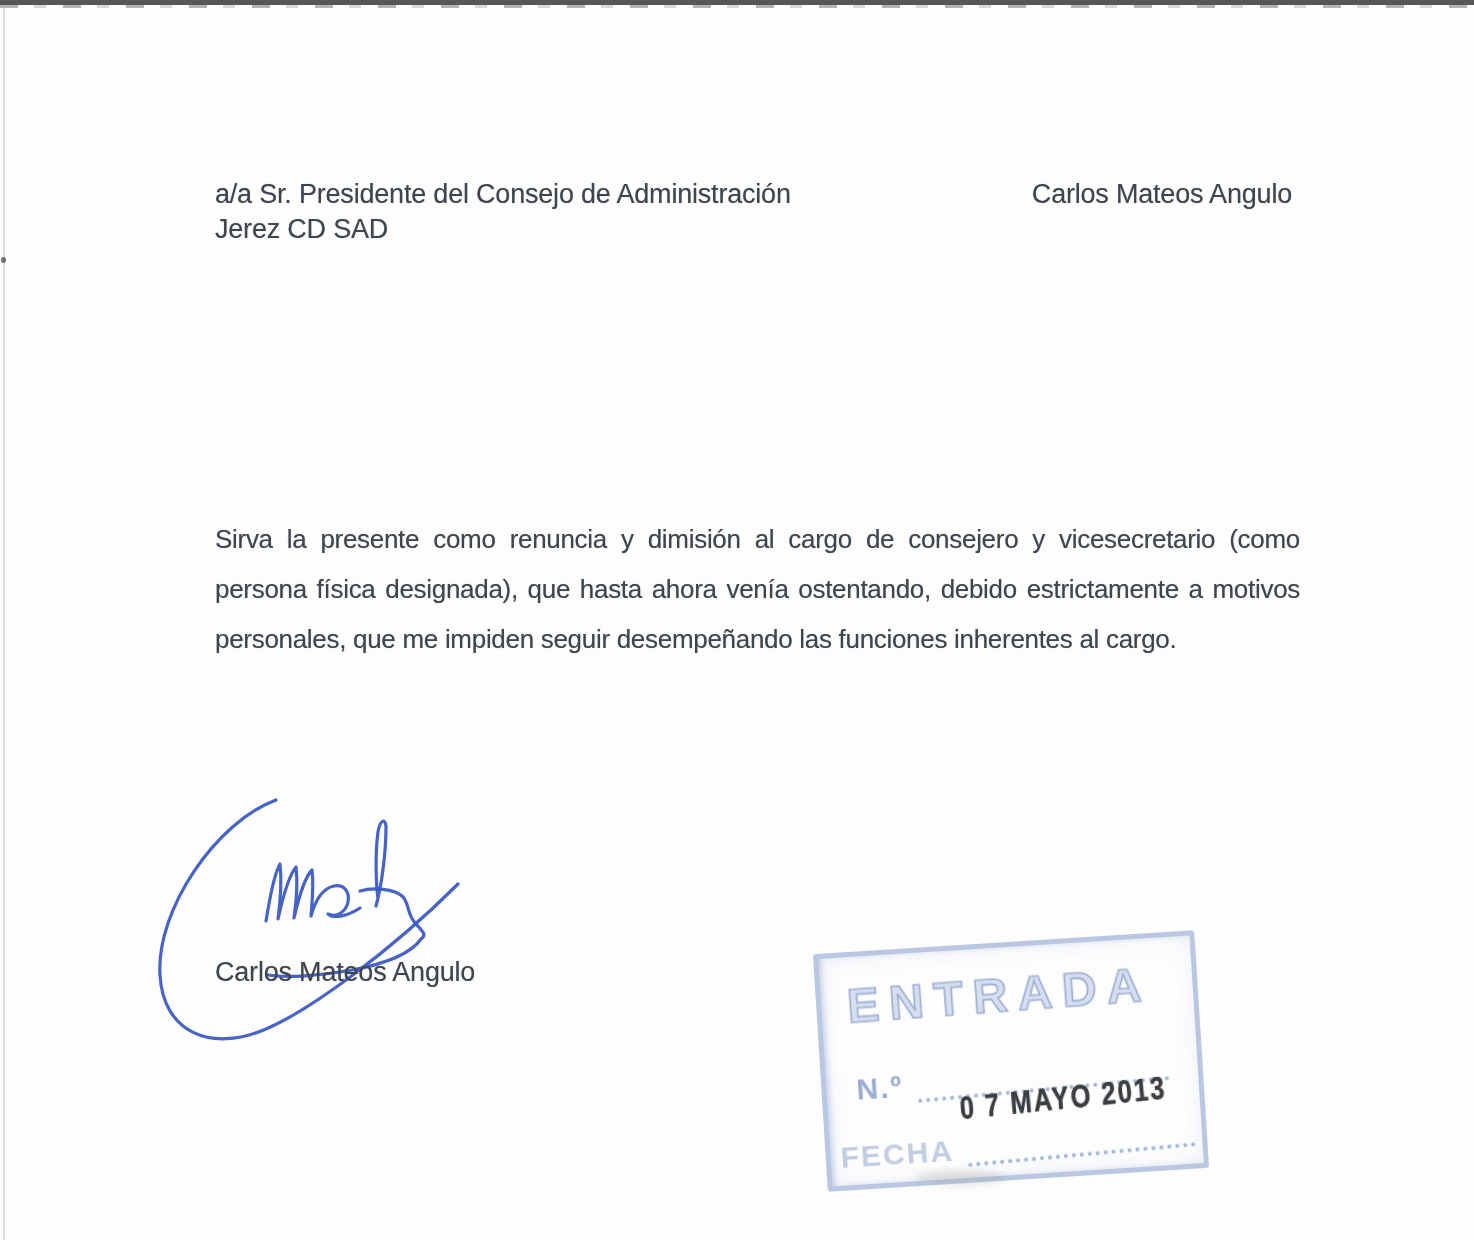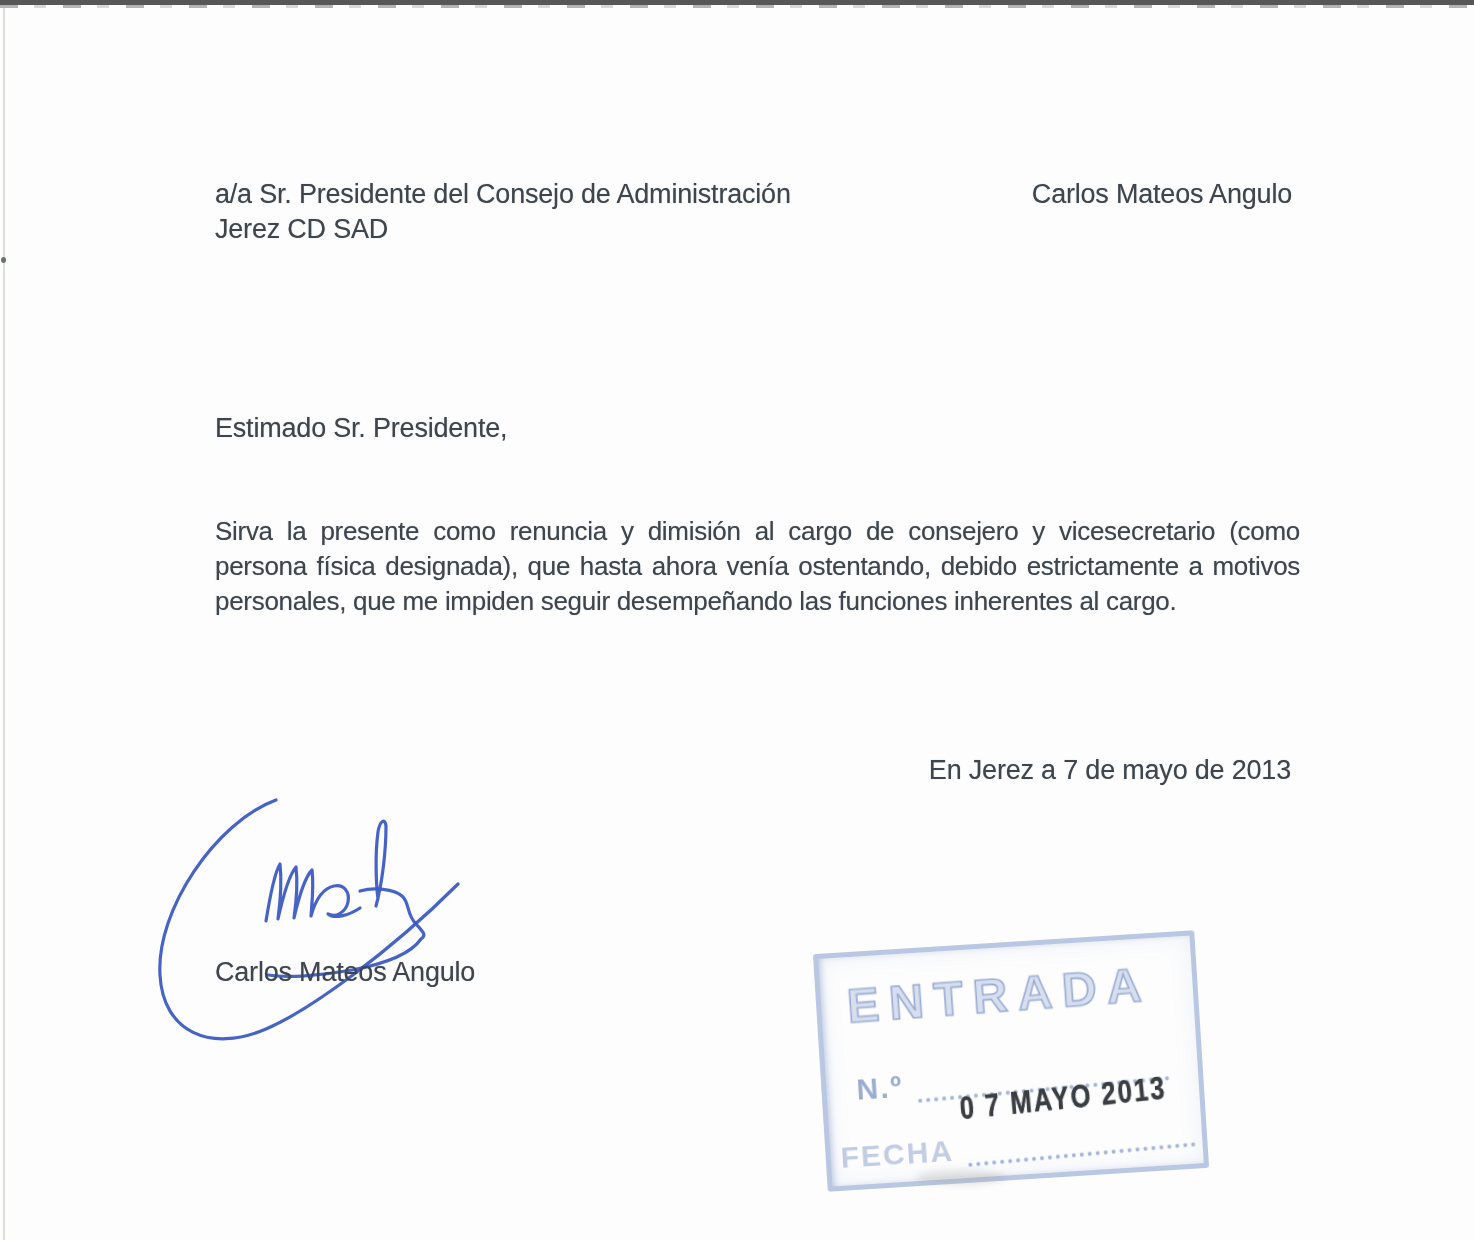--- a/index.html
+++ b/index.html
@@ -22,21 +22,21 @@
   .scan-edge-line { position:absolute; top:8px; left:3px; width:2px; height:1232px; background:#dbe0d8; }
   .scan-speck { position:absolute; left:1px; top:257px; width:5px; height:6px; background:#6d726d; border-radius:50%; }
   .smudge { position:absolute; left:916px; top:1170px; width:90px; height:15px; background:rgba(165,165,160,.28); border-radius:50%; filter:blur(3px); }
 
   
   .recipient   { left:215px; top:177px; }
   .sender-name { right:182px; top:177px; text-align:right; }
   .salutation  { left:215px; top:411px; }
   .body-par {
     position:absolute; left:215px; top:514px; width:1085px; margin:0;
-    font-size:26px; line-height:35px; letter-spacing:-0.3px;
+    font-size:26px; line-height:50px; letter-spacing:-0.3px;
     text-align:justify; text-shadow:0 0 1px rgba(62,69,76,.45);
   }
   .closing  { left:215px; top:652px; }
   .dateline { right:183px; top:753px; text-align:right; }
   .printed-name { left:215px; top:955px; }
 
   
   .signature { position:absolute; left:148px; top:792px; width:335px; height:277px; }
   .signature path { fill:none; stroke-width:3.2; stroke-linecap:round; stroke-linejoin:round; opacity:.95; }
 
@@ -85,26 +85,24 @@
   <div class="scan-edge-line"></div>
   <div class="scan-speck"></div>
 
   <div class="txt recipient">
     <div>a/a Sr. Presidente del Consejo de Administración</div>
     <div>Jerez CD SAD</div>
   </div>
 
   <div class="txt sender-name">Carlos Mateos Angulo</div>
 
-  <div class="txt salutation">Estimado Sr. Presidente,</div>
 
   <p class="body-par">Sirva la presente como renuncia y dimisión al cargo de consejero y vicesecretario (como persona física designada), que hasta ahora venía ostentando, debido estrictamente a motivos personales, que me impiden seguir desempeñando las funciones inherentes al cargo.</p>
 
 
-  <div class="txt dateline">En Jerez a 7 de mayo de 2013</div>
 
   <svg class="signature" viewBox="0 0 335 277" xmlns="http://www.w3.org/2000/svg" aria-hidden="true">
     <path d="M128 8 C68 30 8 118 12 183 C15 240 62 261 118 237 C160 219 240 162 310 92" stroke="#3d5bc4"></path>
     <path d="M118 129 C123 98 127 80 132 72 C134 90 132 112 130 127 C136 100 142 82 148 75 C150 92 148 112 146 126 C152 100 158 84 164 78 C166 94 164 110 163 124 C168 106 176 96 186 94 C196 92 202 100 200 110 C198 120 188 126 180 122 C186 127 200 124 212 116" stroke="#3d5bc4"></path>
     <path d="M228 114 C234 92 238 60 238 34 C237 26 232 28 230 40 C227 62 228 92 230 107" stroke="#3d5bc4"></path>
     <path d="M212 99 C226 95 246 97 254 104 C262 111 258 122 268 132 C275 140 279 143 273 147 C262 163 236 172 204 178 C172 184 138 186 120 183" stroke="#3d5bc4"></path>
   </svg>
 
   <div class="txt printed-name">Carlos Mateos Angulo</div>
 

